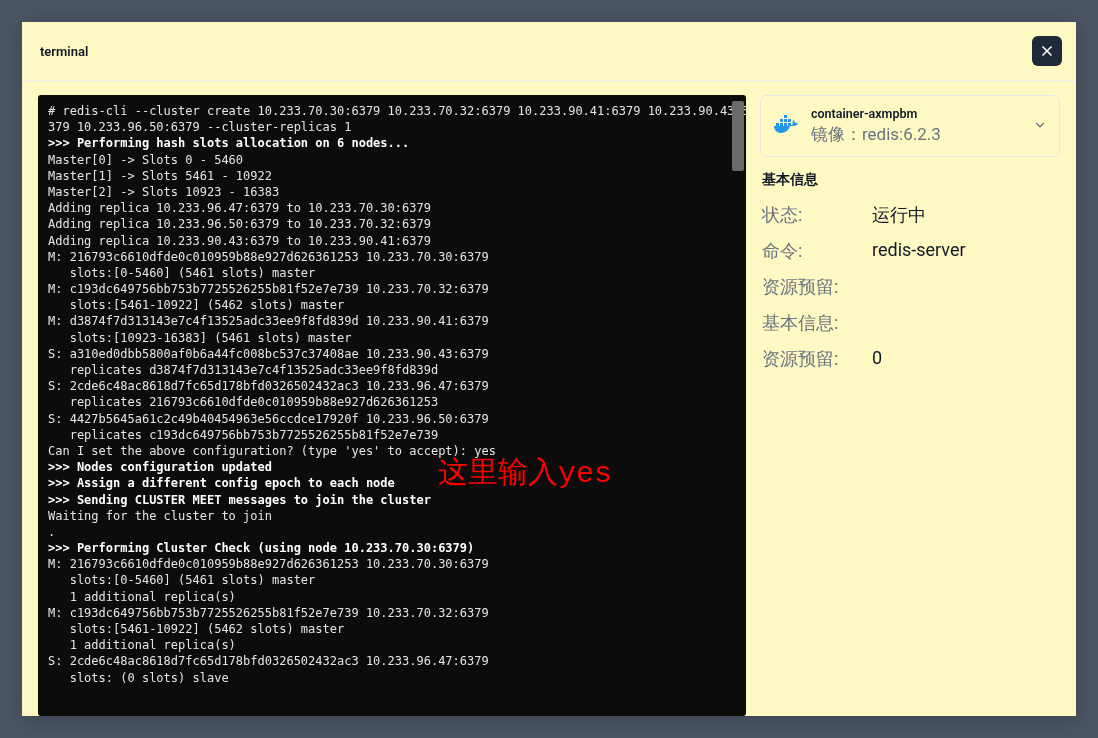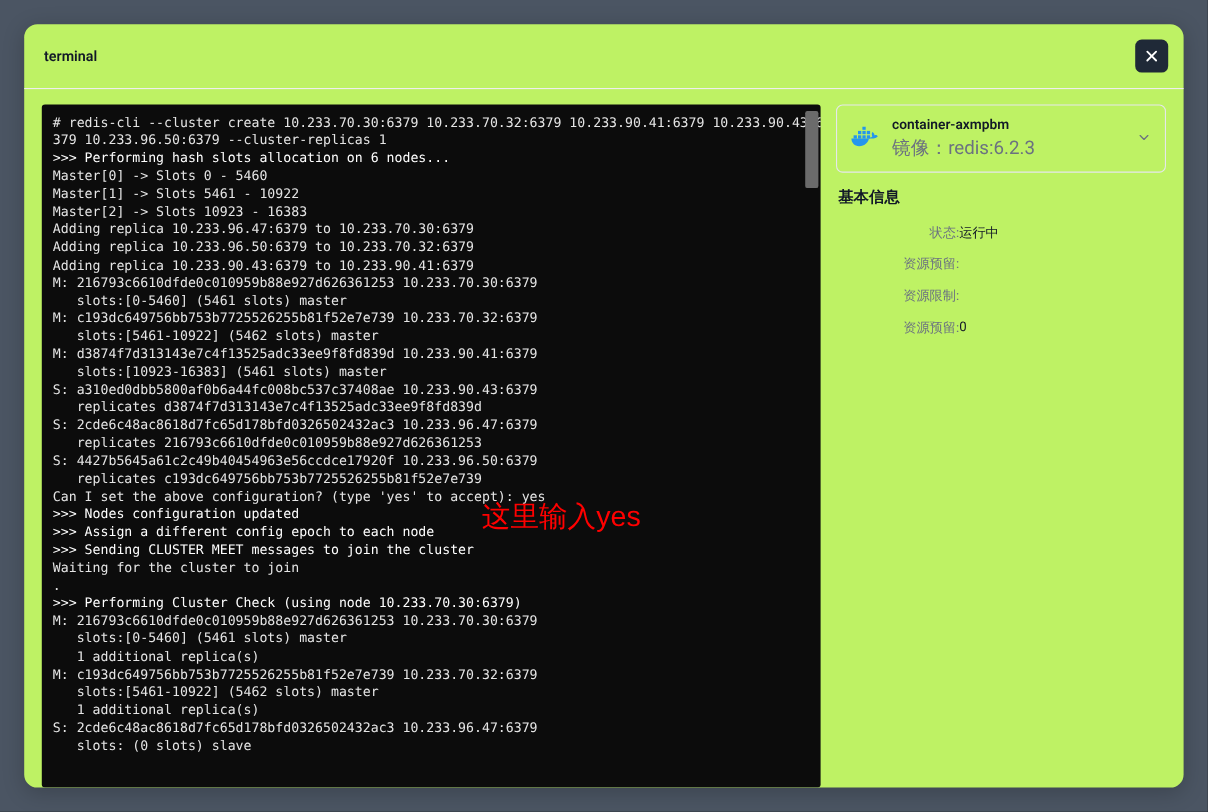--- a/index.html
+++ b/index.html
@@ -5,24 +5,24 @@
   * { box-sizing: border-box; margin: 0; padding: 0; }
   body {
     font-family: -apple-system, BlinkMacSystemFont, "Segoe UI", Roboto, "Helvetica Neue", Arial, sans-serif;
     background: #4b5563;
     width: 1098px;
     height: 738px;
     overflow: hidden;
     padding: 22px;
   }
   .modal {
-    background: #bef264;
+    background: #fef9c3;
     width: 100%;
     height: 100%;
-    border-radius: 12px;
+    border-radius: 0;
     display: flex;
     flex-direction: column;
     box-shadow: 0 4px 20px rgba(0,0,0,0.2);
   }
   .modal-header {
     display: flex;
     align-items: center;
     justify-content: space-between;
     padding: 14px 14px 14px 18px;
     border-bottom: 1px solid #eee;
@@ -60,38 +60,38 @@
   .terminal {
     font-family: Consolas, Menlo, Monaco, monospace;
     font-size: 12px;
     color: #e5e5e5;
     line-height: 1.35;
     padding: 8px 10px;
     white-space: pre;
     overflow: hidden;
     height: 100%;
   }
-  .terminal .bold { font-weight: 400; color: #fff; }
+  .terminal .bold { font-weight: 700; color: #fff; }
   .scroll-thumb {
     position: absolute;
     top: 6px;
     right: 2px;
     width: 12px;
     height: 70px;
     background: #6b6b6b;
     border-radius: 2px;
   }
   .annot {
     position: absolute;
     color: #ff0000;
-    font-size: 26px;
+    font-size: 30px;
     font-weight: 400;
     top: 357px;
     left: 400px;
-    font-family: Liberation Sans, sans-serif;
+    font-family: Liberation Mono, monospace;
   }
   .side {
     width: 300px;
     display: flex;
     flex-direction: column;
     gap: 14px;
   }
   .card {
     border: 1px solid #e5e7eb;
     border-radius: 6px;
@@ -126,23 +126,22 @@
   .chev {
     color: #6b7280;
   }
   .section-title {
     font-size: 14px;
     font-weight: 700;
     color: #111827;
     padding: 0 2px;
   }
   .info {
-    font-size: 12px;
+    font-size: 18px;
     padding: 0 2px;
-    text-align: right;
   }
   .info-row {
     display: flex;
     margin-bottom: 12px;
   }
   .info-label {
     width: 110px;
     color: #6b7280;
   }
   .info-value {
@@ -197,25 +196,29 @@
             </svg>
         </div>
       </div>
       <div class="section-title">基本信息</div>
       <div class="info" id="info-list">
           <div class="info-row">
             <div class="info-label">状态:</div>
             <div class="info-value">运行中</div>
           </div>
           <div class="info-row">
+            <div class="info-label">命令:</div>
+            <div class="info-value">redis-server</div>
+          </div>
+          <div class="info-row">
             <div class="info-label">资源预留:</div>
             <div class="info-value"></div>
           </div>
           <div class="info-row">
-            <div class="info-label">资源限制:</div>
+            <div class="info-label">基本信息:</div>
             <div class="info-value"></div>
           </div>
           <div class="info-row">
             <div class="info-label">资源预留:</div>
             <div class="info-value">0</div>
           </div>
         </div>
     </div>
   </div>
 </div>

